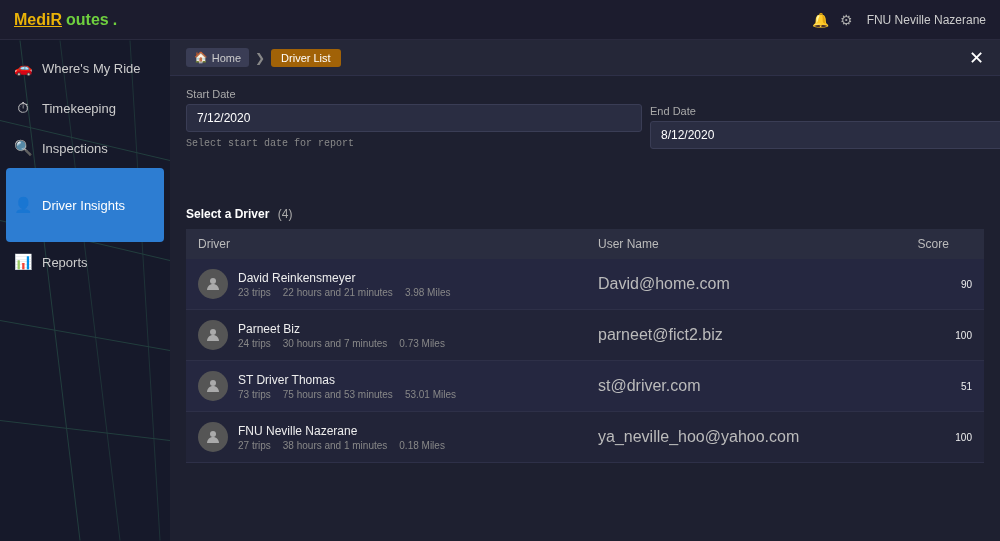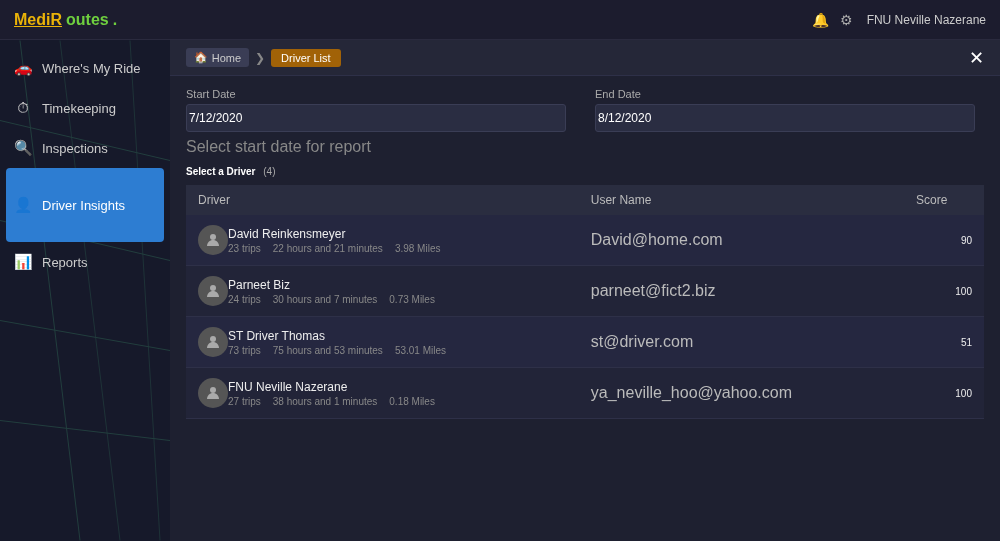--- a/index.html
+++ b/index.html
@@ -159,69 +159,72 @@
       cursor: pointer;
       background: none;
       border: none;
       line-height: 1;
     }
 
     
     .filter-row {
       padding: 12px 16px 4px;
       display: flex;
-      gap: 29px;
+      gap: 8px;
+      align-items: flex-end;
       flex-shrink: 0;
     }
     .filter-group {
       display: flex;
       flex-direction: column;
       gap: 4px;
     }
     .filter-group label {
       font-size: 11px;
       color: #aaa;
     }
     .filter-input {
       background: #2a2d42;
       border: 1px solid #3a3d55;
       color: #fff;
-      padding: 6px 2px;
+      padding: 6px 10px;
       font-size: 12px;
       border-radius: 3px;
-      width: 380px;
+      width: 456px;
       outline: none;
     }
     .filter-hint {
-      font-size: 16px;
+      font-size: 10px;
       color: #888;
       margin-top: 2px;
+      font-family: Liberation Mono, monospace;
     }
     .apply-btn {
       background: #6fcf3f;
       color: #fff;
       border: none;
       padding: 7px 20px;
       font-size: 12px;
       font-weight: bold;
       border-radius: 3px;
       cursor: pointer;
       margin-bottom: 18px;
     }
 
     
     .driver-section {
       padding: 6px 16px 8px;
       flex-shrink: 0;
     }
     .section-title {
-      font-size: 10px;
+      font-size: 12px;
       font-weight: 600;
       color: #fff;
       margin-bottom: 8px;
+      margin-top: 48px;
     }
 
     .driver-table {
       width: 100%;
       border-collapse: collapse;
       font-size: 12px;
     }
     .driver-table thead tr {
       background: #2a2d40;
       color: #bbb;
@@ -236,20 +239,21 @@
     }
     .driver-table tbody tr {
       background: #222438;
       border-bottom: 1px solid #2e3048;
       cursor: pointer;
     }
     .driver-table tbody tr:nth-child(odd) { background: #252740; }
     .driver-cell {
       display: flex;
       align-items: center;
+      gap: 10px;
       padding: 10px 12px;
     }
     .driver-avatar {
       width: 30px;
       height: 30px;
       border-radius: 50%;
       background: #555;
       display: flex;
       align-items: center;
       justify-content: center;

